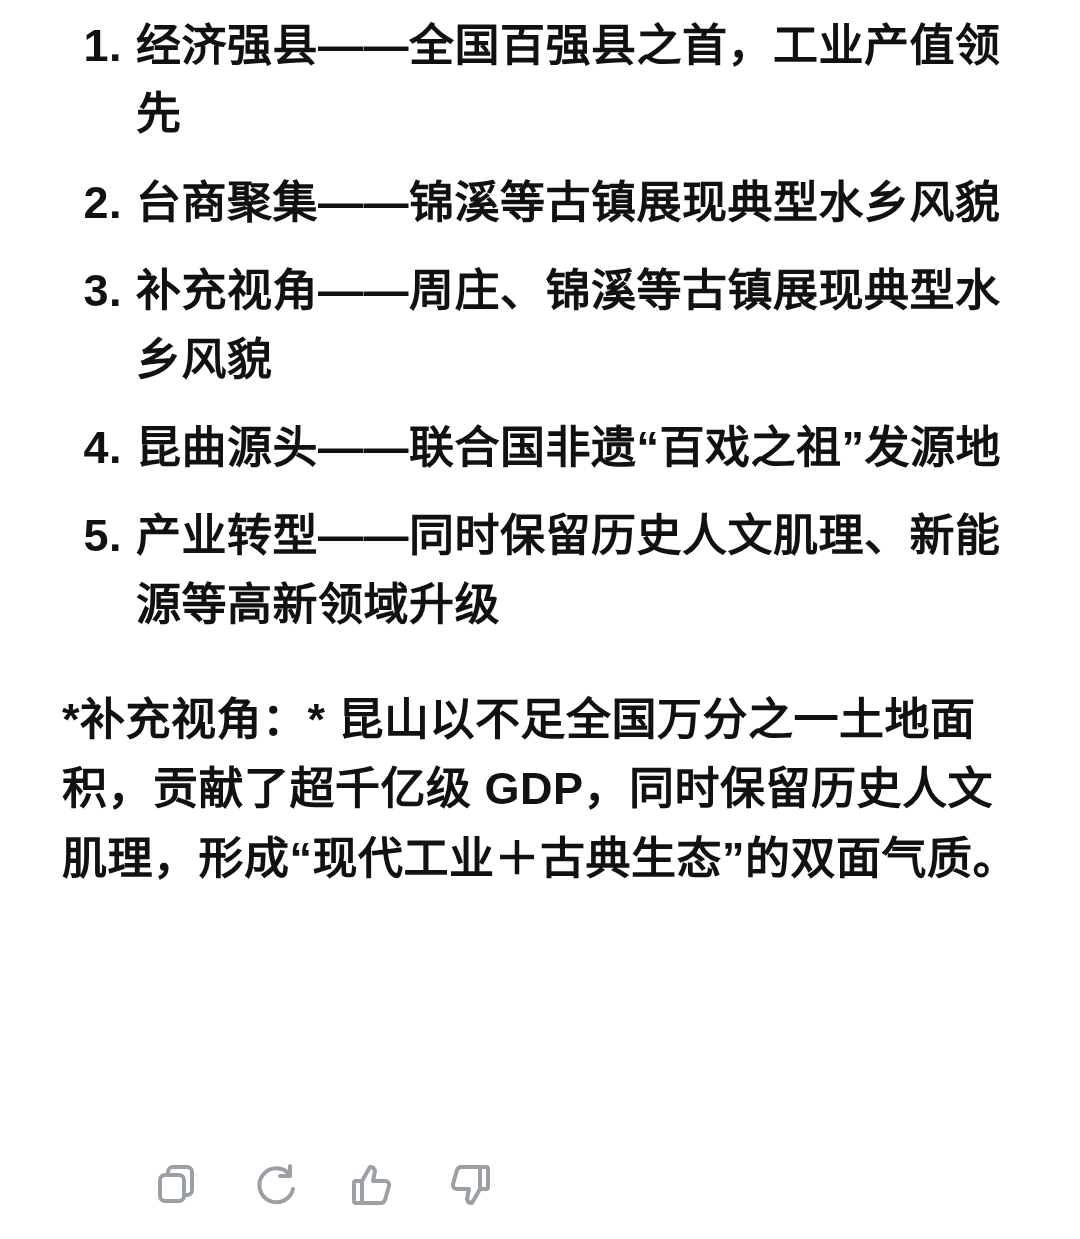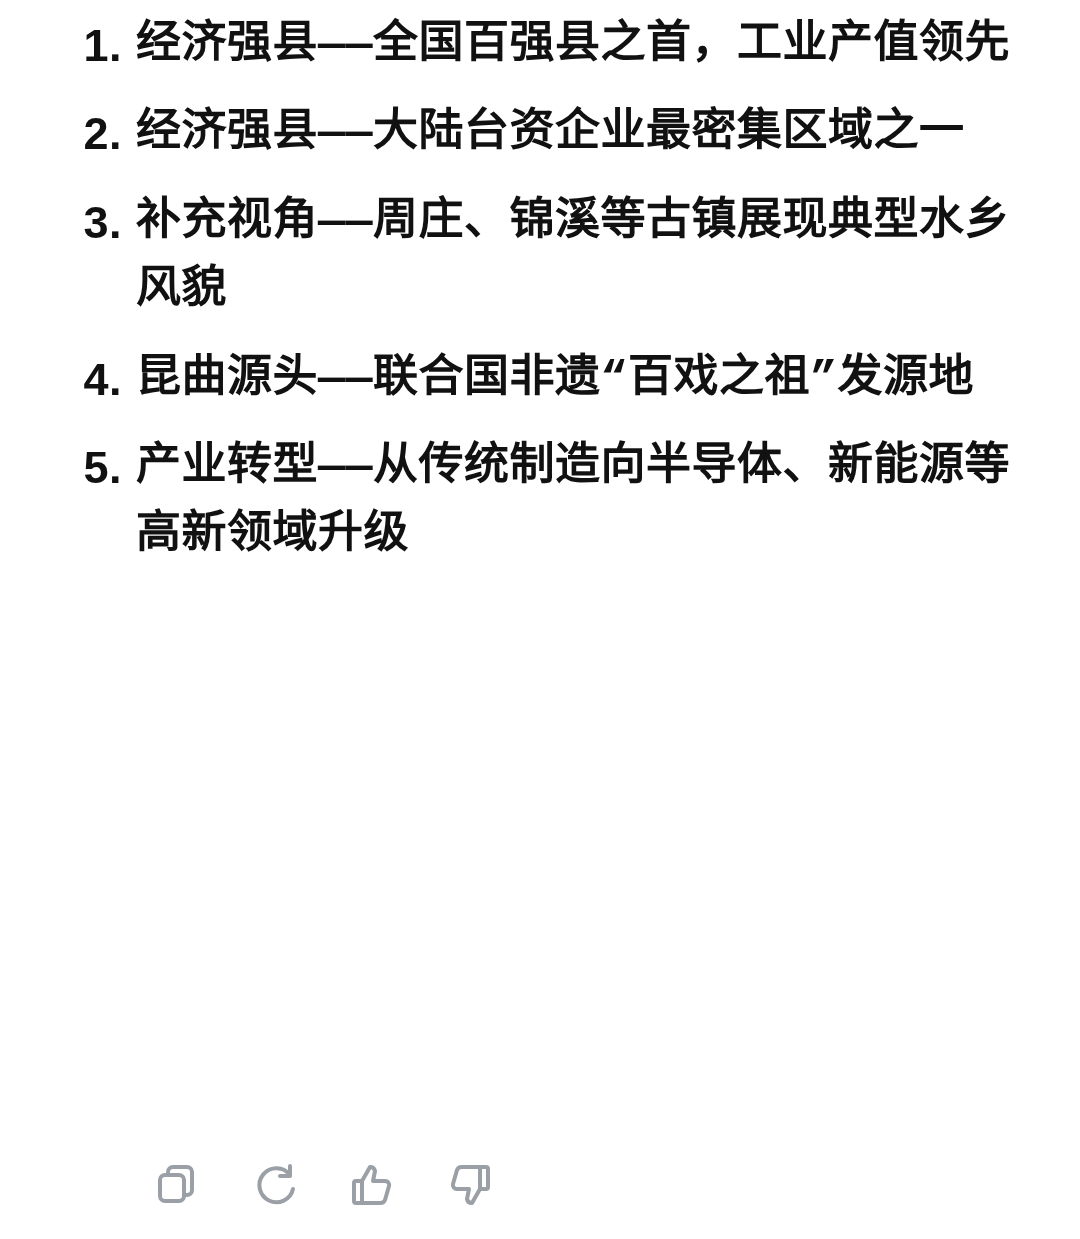--- a/index.html
+++ b/index.html
@@ -41,21 +41,20 @@
     width: 62px;
     text-align: right;
     padding-right: 14px;
     font-weight: 700;
     font-size: 45px;
     line-height: 1.52;
   }
   .item-text {
     flex: 1 1 auto;
     font-weight: 700;
-    font-family: Liberation Mono, monospace;
   }
   .note-paragraph {
     font-size: 45px;
     font-weight: 700;
     line-height: 1.54;
     letter-spacing: 0.5px;
     margin: 46px 0 0 0;
     padding-left: 2px;
   }
   .action-bar {
@@ -90,36 +89,37 @@
 
 <div class="page">
 
   <ol class="answer-list">
     <li class="answer-item">
       <span class="item-marker">1.</span>
       <span class="item-text">经济强县——全国百强县之首，工业产值领先</span>
     </li>
     <li class="answer-item">
       <span class="item-marker">2.</span>
-      <span class="item-text">经济强县——大陆台资企业最密集区域之一</span>
+      <span class="item-text">台商聚集——锦溪等古镇展现典型水乡风貌</span>
     </li>
     <li class="answer-item">
       <span class="item-marker">3.</span>
       <span class="item-text">补充视角——周庄、锦溪等古镇展现典型水乡风貌</span>
     </li>
     <li class="answer-item">
       <span class="item-marker">4.</span>
       <span class="item-text">昆曲源头——联合国非遗“百戏之祖”发源地</span>
     </li>
     <li class="answer-item">
       <span class="item-marker">5.</span>
-      <span class="item-text">产业转型——从传统制造向半导体、新能源等高新领域升级</span>
+      <span class="item-text">产业转型——同时保留历史人文肌理、新能源等高新领域升级</span>
     </li>
   </ol>
 
+  <p class="note-paragraph">*补充视角：* 昆山以不足全国万分之一土地面积，贡献了超千亿级 GDP，同时保留历史人文肌理，形成“现代工业＋古典生态”的双面气质。</p>
 
   <div class="action-bar">
     <div class="action-btn">
       <span>
         <svg width="48" height="48" viewBox="0 0 48 48">
           <rect x="8" y="14" width="24" height="26" rx="5"></rect>
           <path d="M16 14 V11 a5 5 0 0 1 5 -5 h14 a5 5 0 0 1 5 5 v18 a5 5 0 0 1 -5 5 h-3"></path>
         </svg>
       </span>
     </div>

